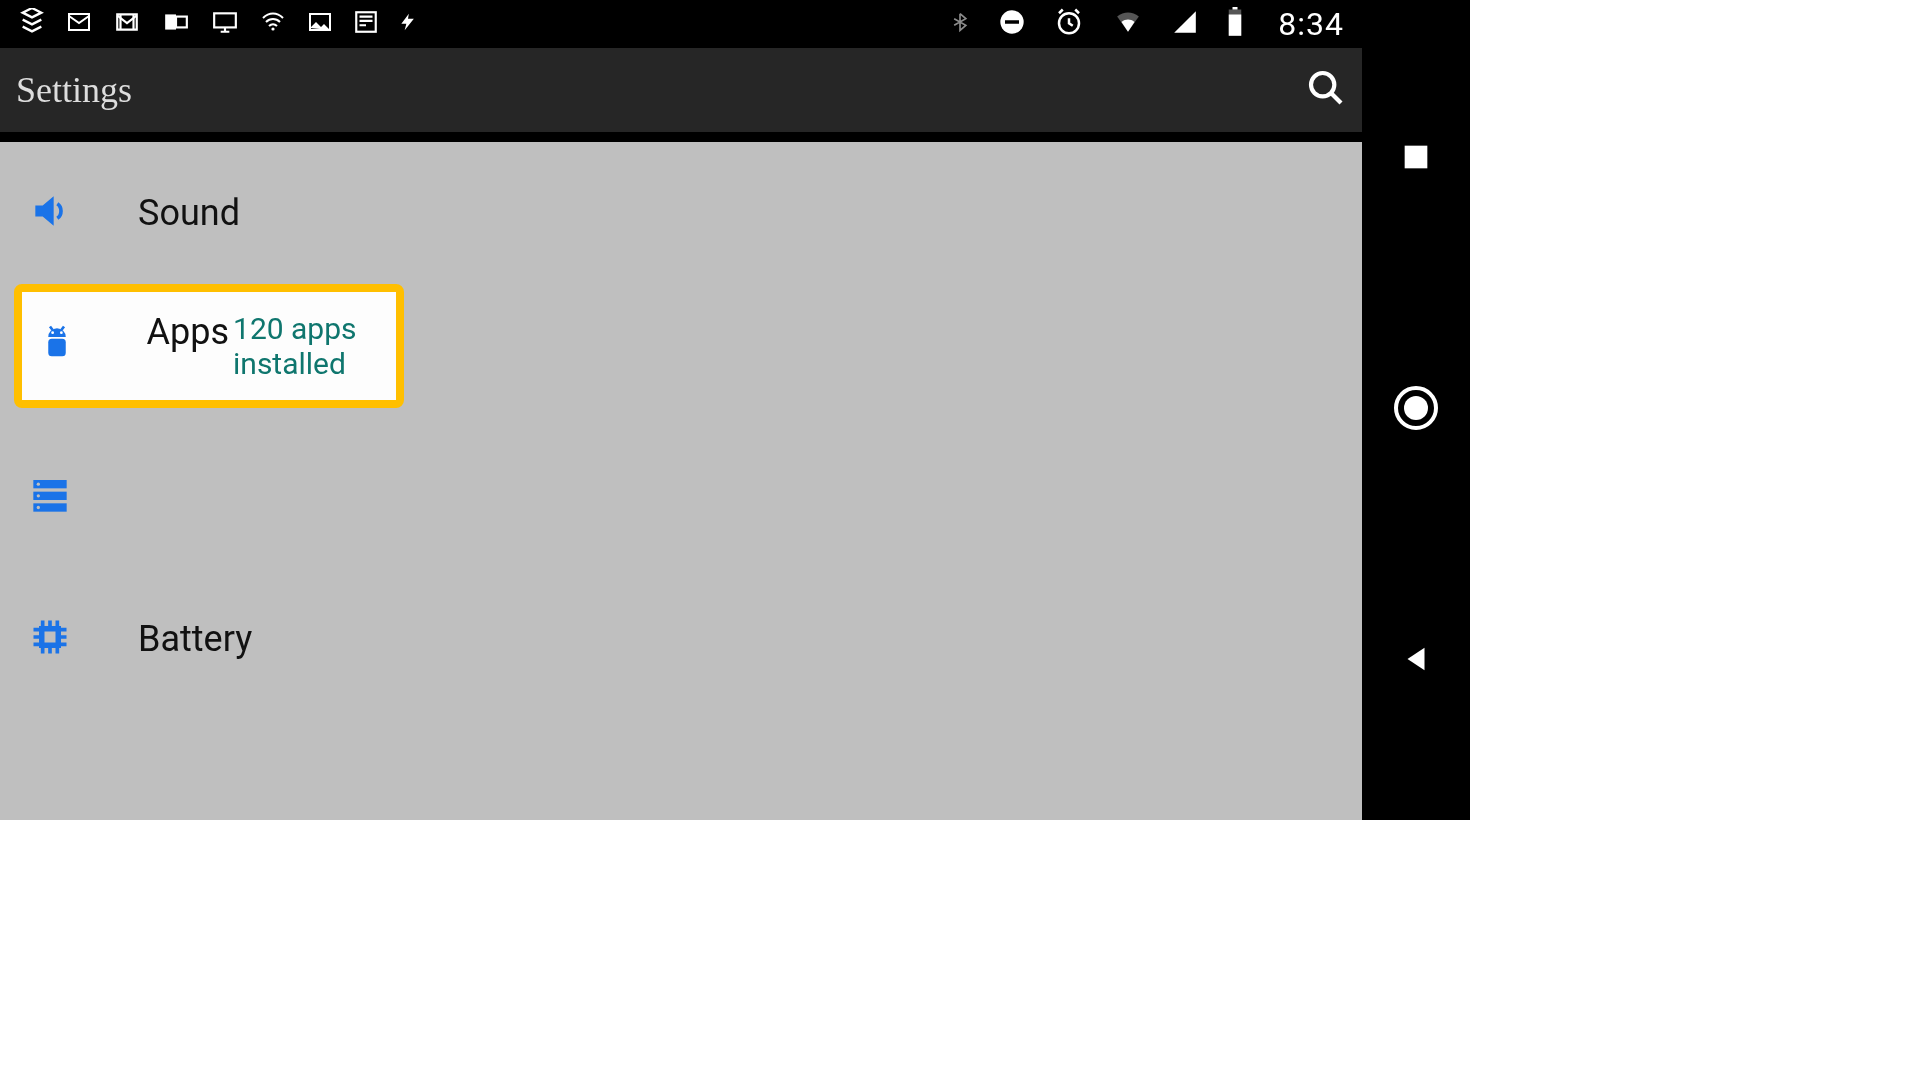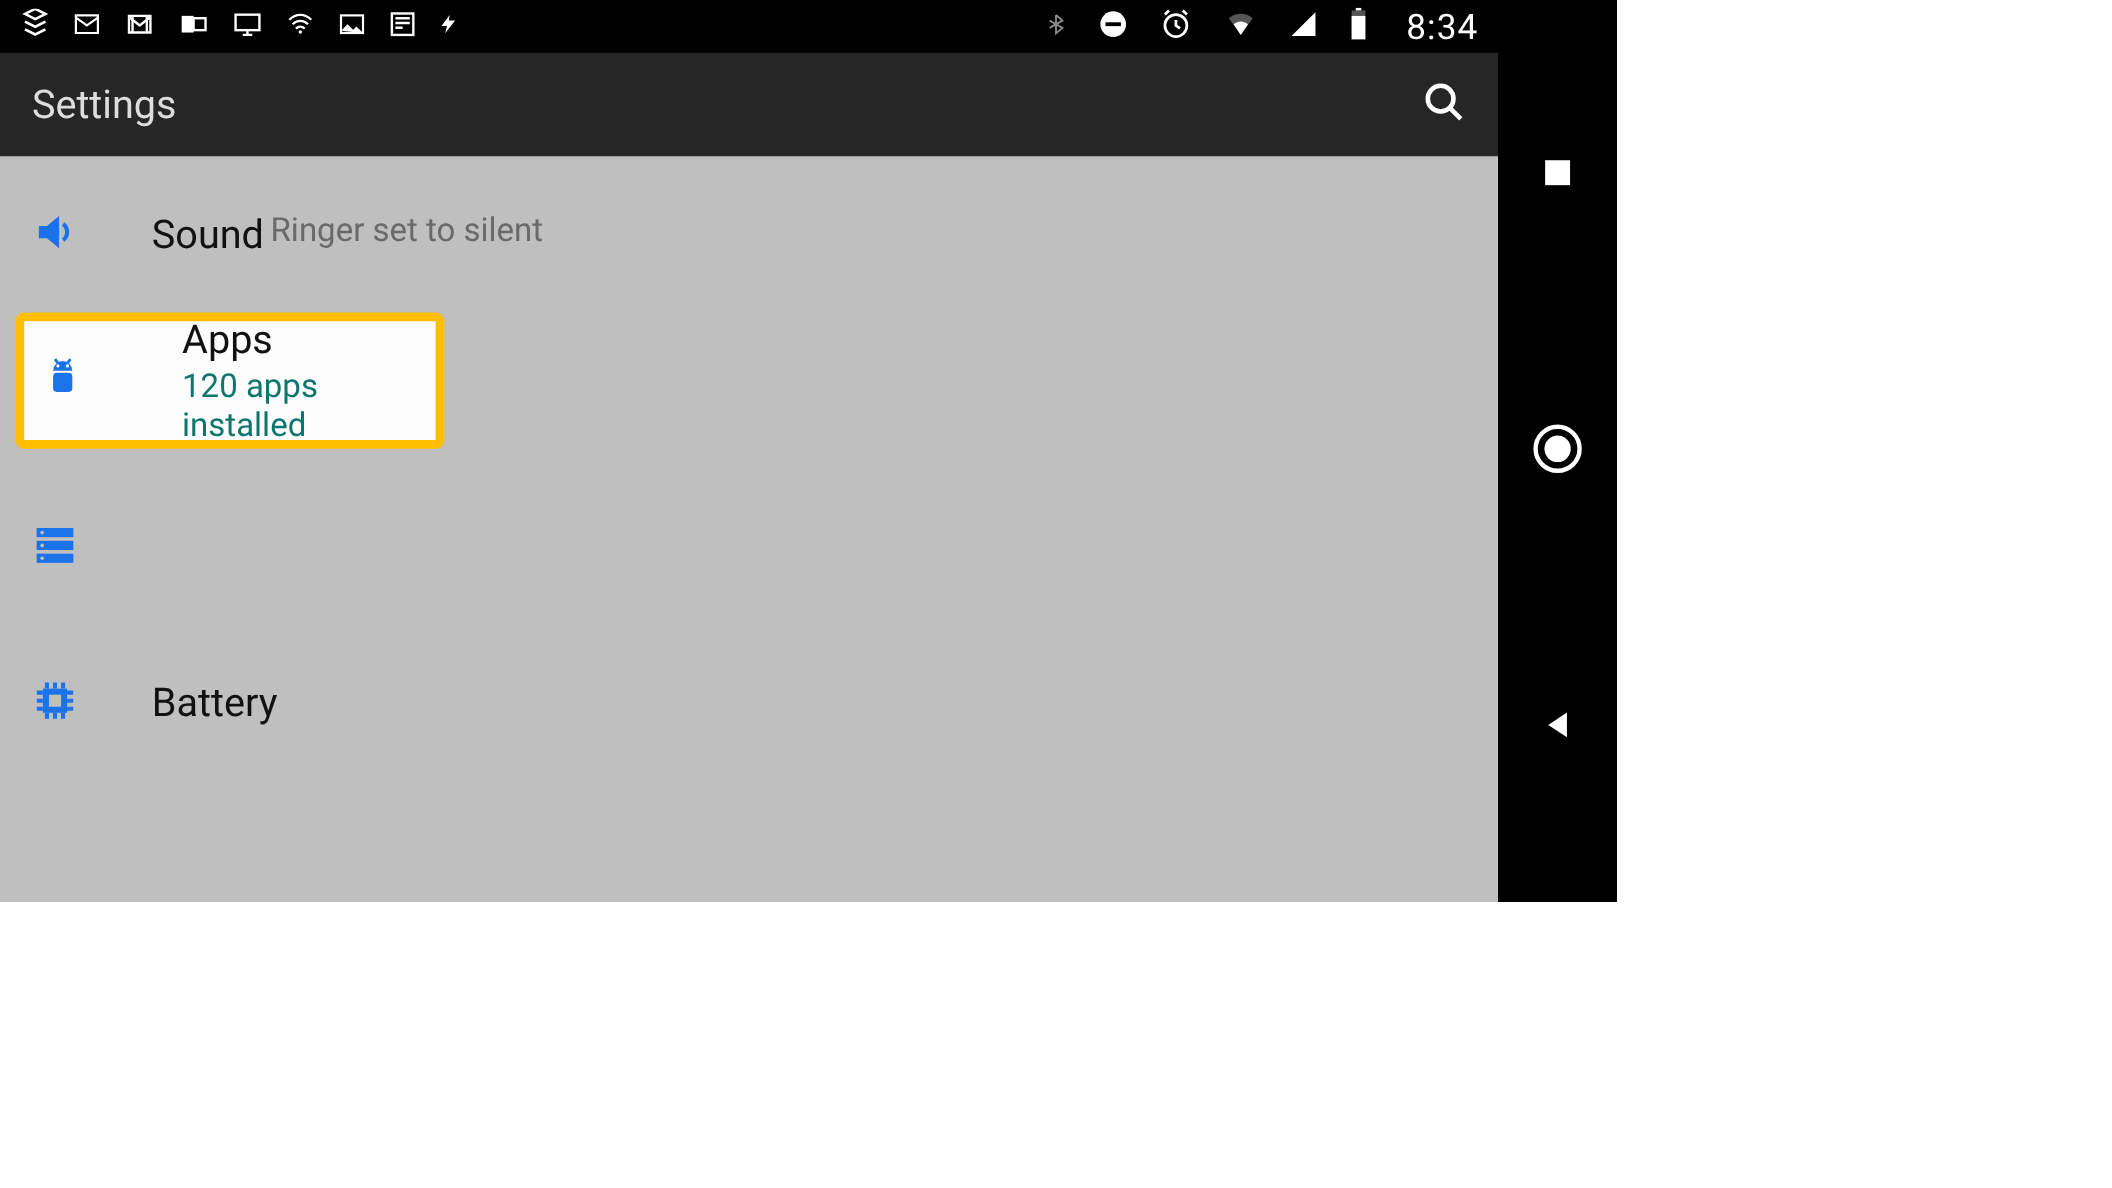--- a/index.html
+++ b/index.html
@@ -18,39 +18,39 @@
 
   
   .statusbar{position:absolute;left:0;top:0;right:108px;height:48px;background:#000;display:flex;align-items:center;justify-content:space-between;padding:0 18px;color:#fff;}
   .status-left,.status-right{display:flex;align-items:center;gap:18px;}
   .status-right{gap:28px;}
   .status-right .clock{font-size:32px;letter-spacing:1px;margin-left:6px;}
   .statusbar svg{fill:#fff;}
   .dimicon{opacity:.55;}
 
   
-  .appbar{position:absolute;left:0;top:48px;right:108px;height:94px;background:#262626;display:flex;align-items:center;justify-content:space-between;padding:0 29px;}
+  .appbar{position:absolute;left:0;top:48px;right:108px;height:84px;background:#262626;display:flex;align-items:center;justify-content:space-between;padding:0 16px;font-family:Liberation Serif, serif;}
   .appbar-title{color:#ddd;font-size:36px;font-weight:400;}
   .appbar svg{fill:#fff;}
 
   
   .content{position:absolute;left:0;top:142px;right:108px;bottom:0;background:#bfbfbf;} 
 
   .row{display:flex;align-items:center;height:142px;padding-left:28px;}
   .row .iconcell{width:110px;display:flex;align-items:center;justify-content:flex-start;}
   .row .iconcell svg{fill:#1a73e8;}
   .row .textcell{display:flex;flex-direction:row;gap:6px;}
   .row .row-title{font-size:36px;color:#111;}
   .row .row-sub{font-size:30px;color:#6a6a6a;}
 
   
   .highlight-wrap{position:absolute;left:14px;top:142px;width:390px;height:124px;border:8px solid #ffbf00;border-radius:8px;background:#fdfdfd;display:flex;align-items:center;padding-left:14px;}
   .highlight-wrap .iconcell{width:100px;display:flex;align-items:center;}
   .highlight-wrap svg{fill:#1a73e8;}
-  .highlight-wrap .textcell{display:flex;flex-direction:column;gap:4px;margin-left:35px;}
+  .highlight-wrap .textcell{display:flex;flex-direction:row;gap:4px;margin-left:35px;}
   .highlight-wrap .row-title{font-size:36px;color:#111;}
   .highlight-wrap .row-sub{font-size:30px;color:#0f766e;}
 
   
   .rows{position:absolute;left:0;top:0;right:0;}
   .spacer{height:142px;}
 
 </style>
 </head>
 <body>
@@ -175,21 +175,20 @@
         <div class="iconcell">
             <span>
           <svg width="44" height="44" viewBox="0 0 24 24">
                 <path d="M4 9v6h4l6 5V4L8 9z"></path>
                 <path d="M16 8c1.5 1 2 2.5 2 4s-.5 3-2 4" fill="none" stroke="#1a73e8" stroke-width="2"></path>
               </svg>
         </span>
           </div>
         <div class="textcell">
           <span class="row-title">Sound</span>
-          <span class="row-sub">Ringer set to silent</span>
         </div>
       </div>
 
       <div class="spacer"></div>
 
       <div class="row">
         <div class="iconcell">
             <span>
           <svg width="44" height="40" viewBox="0 0 24 24">
                 <rect x="2" y="3" width="20" height="5" fill="#1a73e8"></rect>

